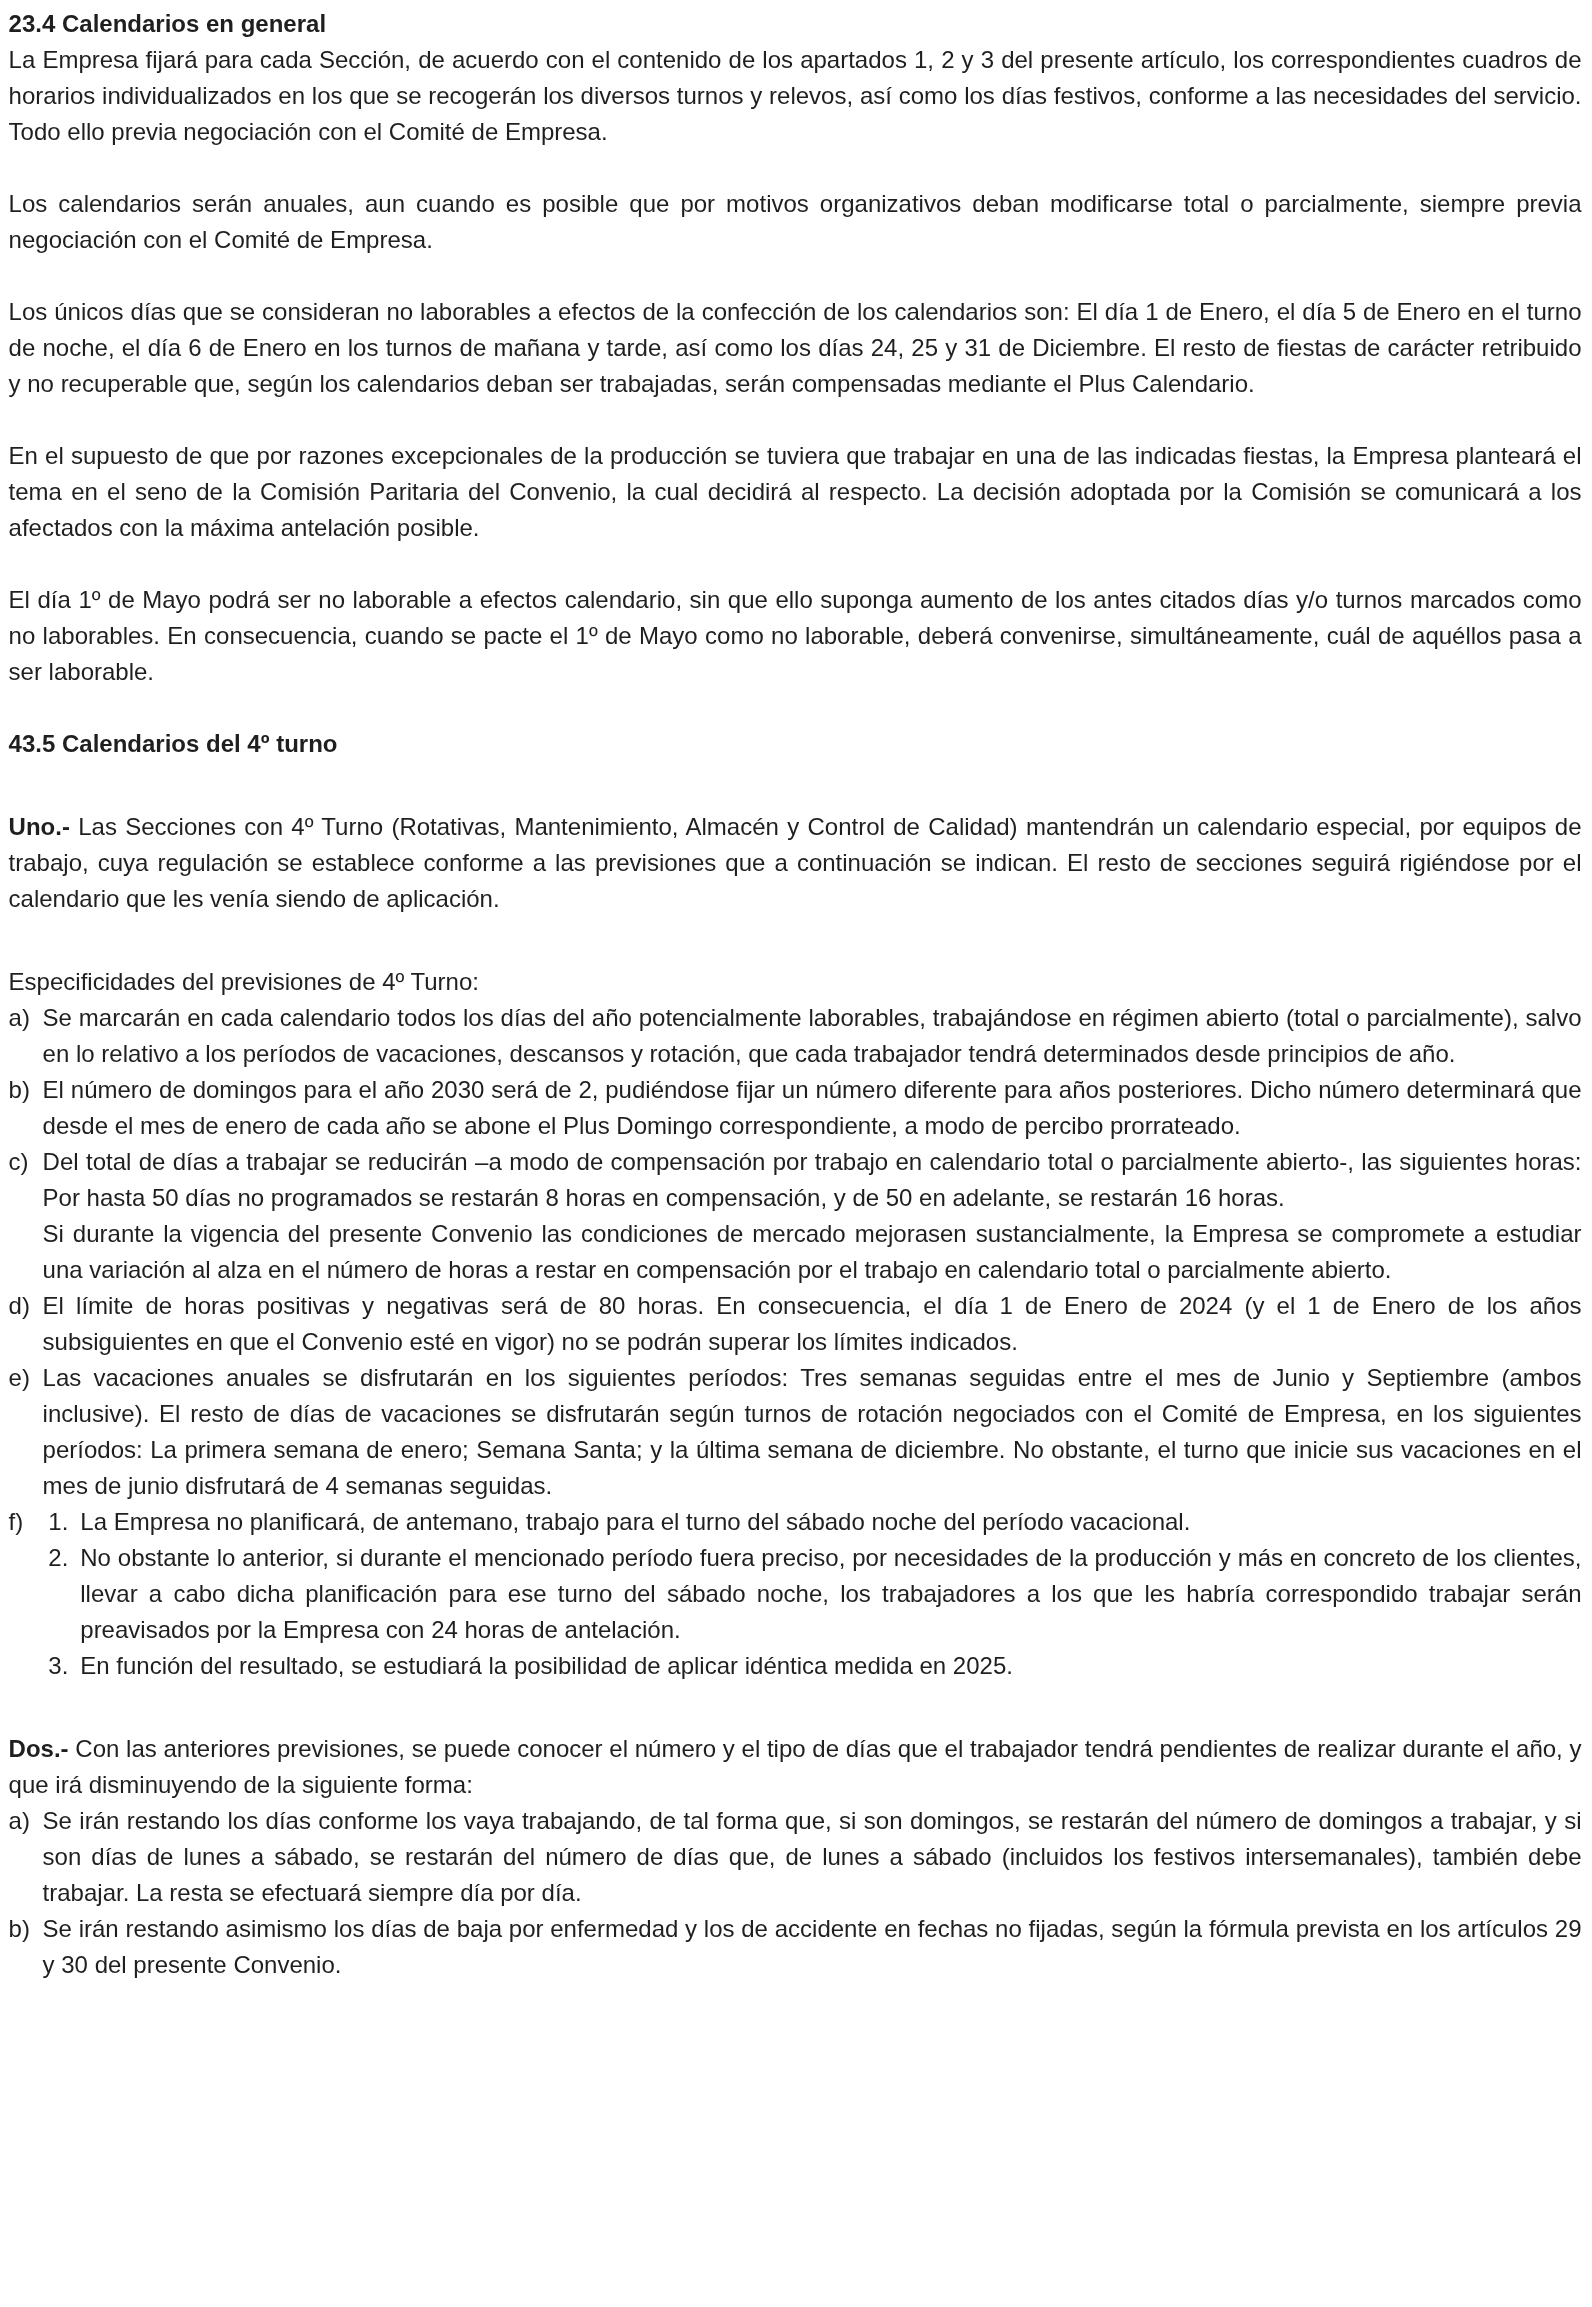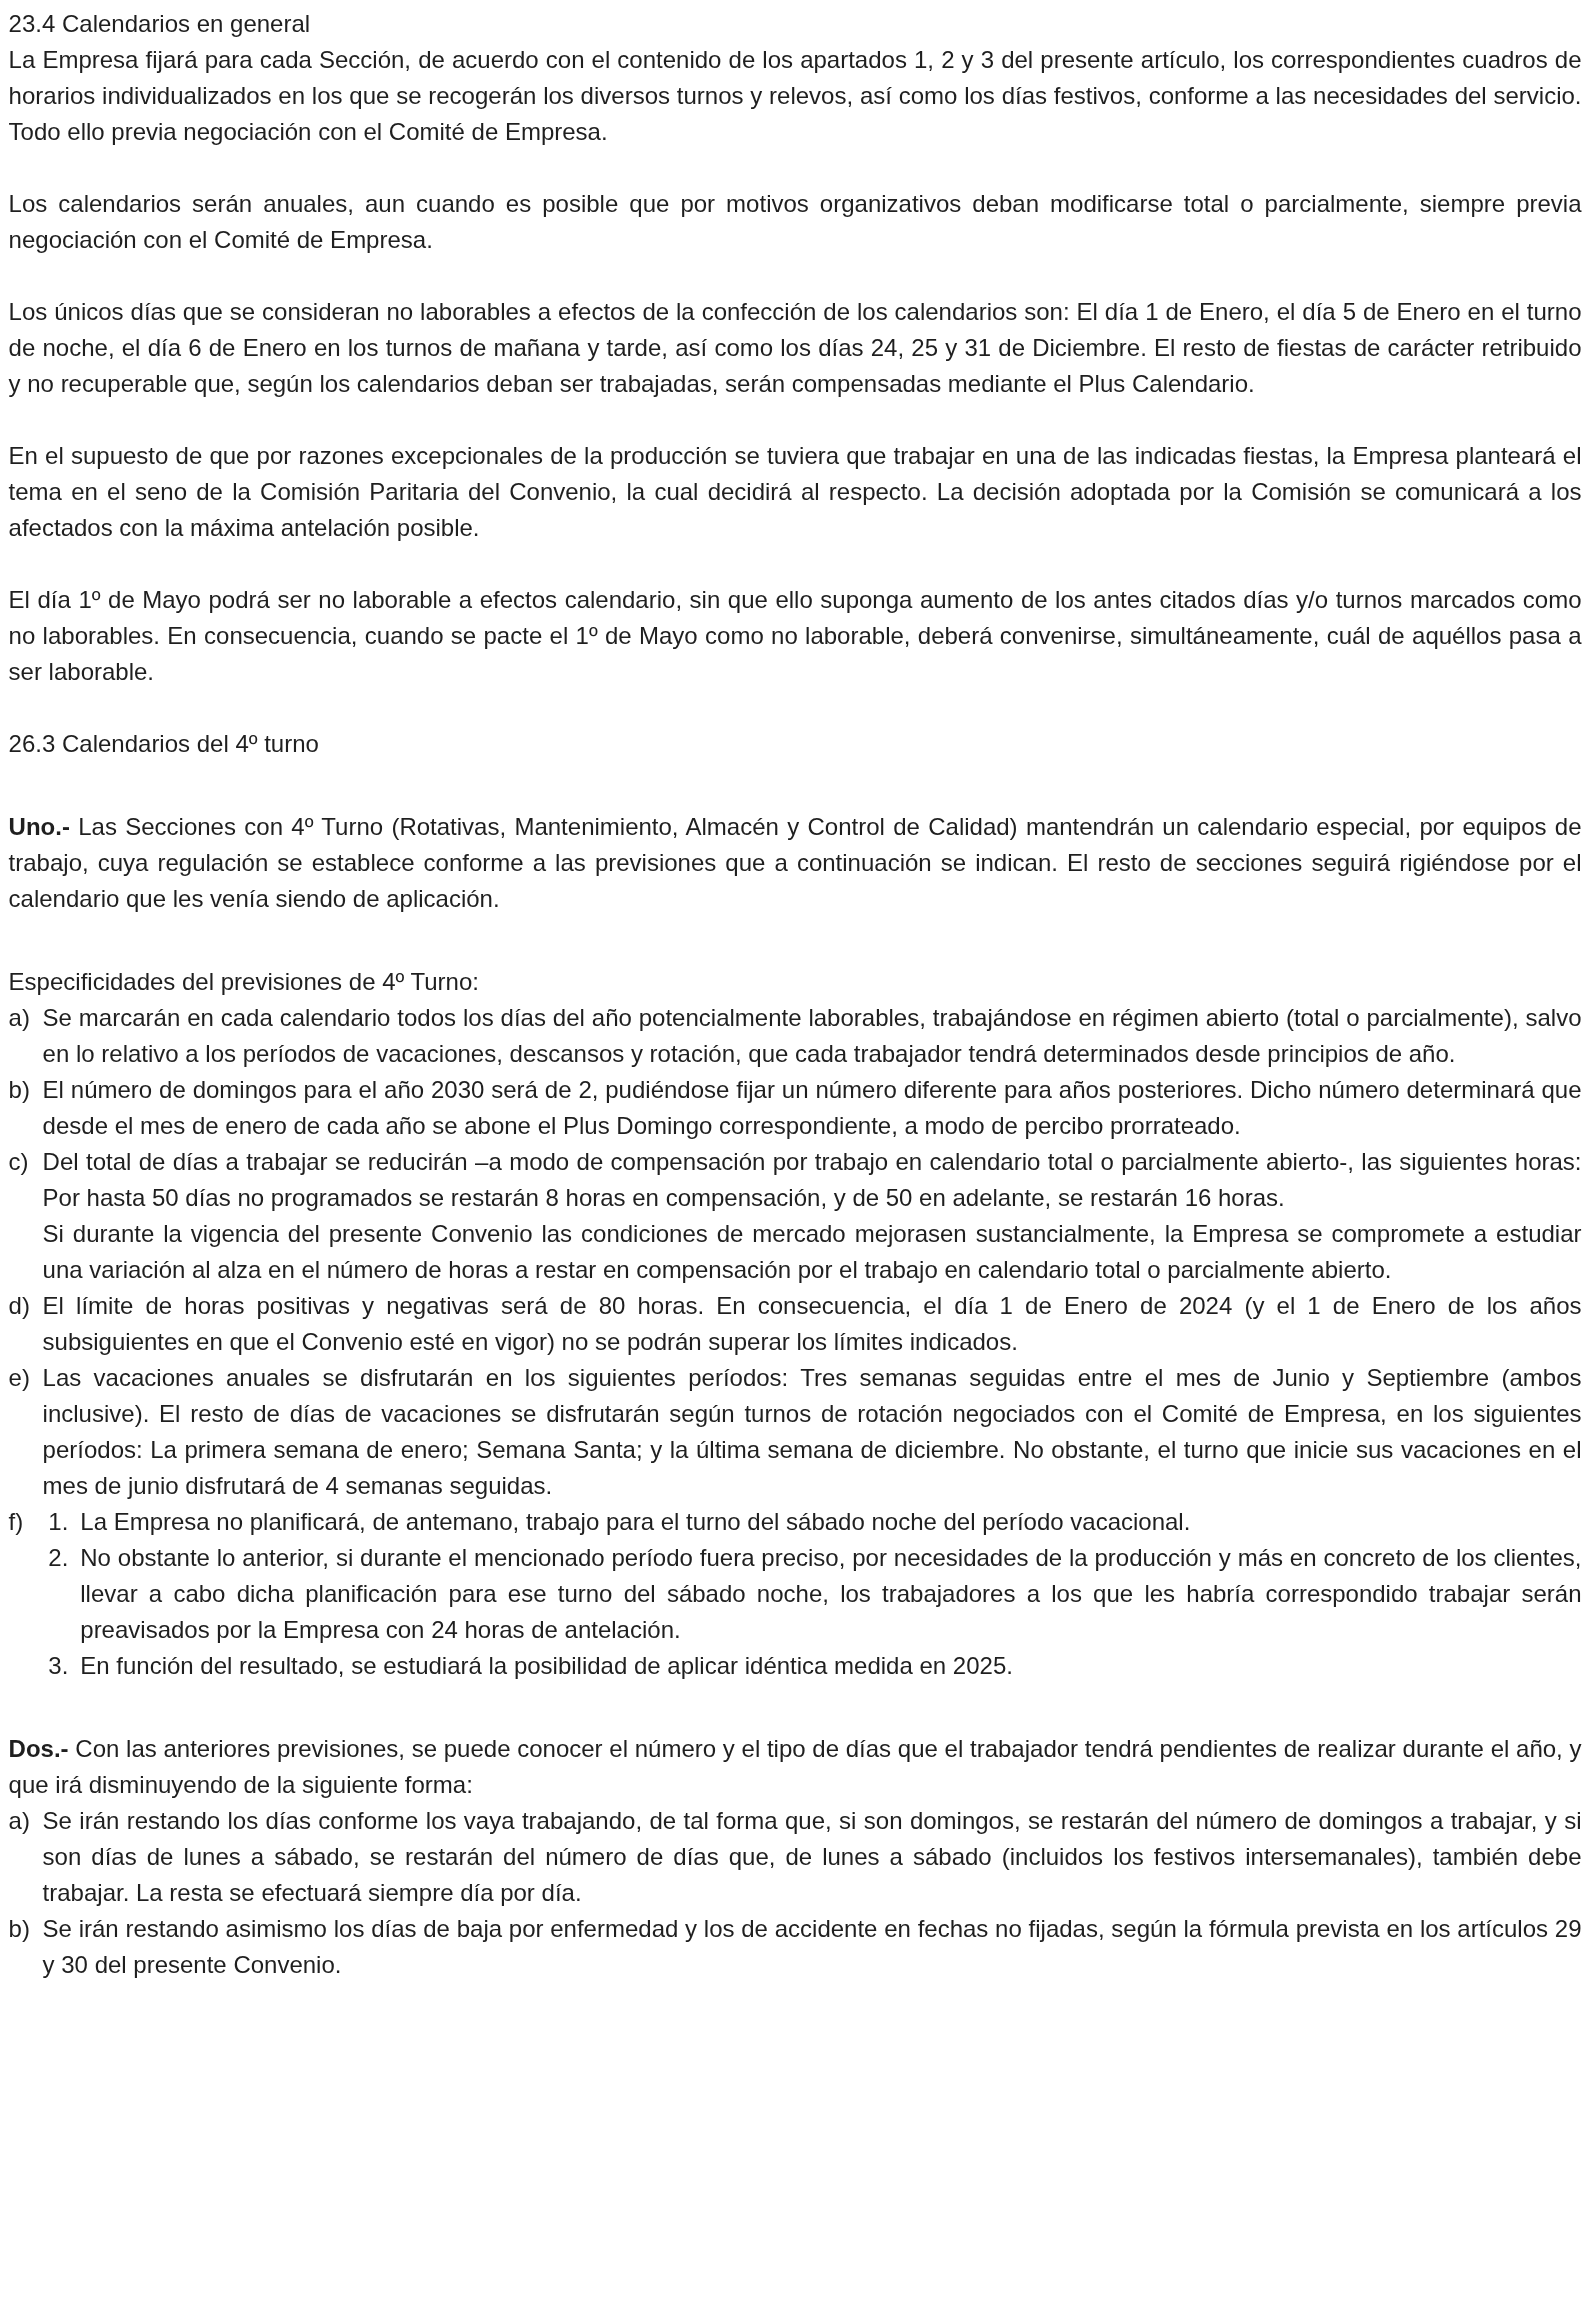--- a/index.html
+++ b/index.html
@@ -12,21 +12,21 @@
     line-height: 36px;
     color: #1f1f1f;
     padding: 5.7px 11.5px 29px 8.6px;
   }
   .p {
     text-align: justify;
     margin: 0 0 36px 0;
   }
   .p.tight { margin-bottom: 0; margin-top: 47px; }
   .heading {
-    font-weight: normal;
+    font-weight: bold;
     text-align: left;
     margin: 0;
   }
   .lead-label { font-weight: bold; }
   .list { margin: 0; }
   .li { display: flex; align-items: flex-start; }
   .li > .marker {
     flex: 0 0 34px;
     text-align: left;
   }
@@ -45,21 +45,21 @@
 <div class="page">
 
 
   <div class="heading">23.4 Calendarios en general</div>
   <p class="p">La Empresa fijará para cada Sección, de acuerdo con el contenido de los apartados 1, 2 y 3 del presente artículo, los correspondientes cuadros de horarios individualizados en los que se recogerán los diversos turnos y relevos, así como los días festivos, conforme a las necesidades del servicio. Todo ello previa negociación con el Comité de Empresa.</p>
   <p class="p">Los calendarios serán anuales, aun cuando es posible que por motivos organizativos deban modificarse total o parcialmente, siempre previa negociación con el Comité de Empresa.</p>
   <p class="p">Los únicos días que se consideran no laborables a efectos de la confección de los calendarios son: El día 1 de Enero, el día 5 de Enero en el turno de noche, el día 6 de Enero en los turnos de mañana y tarde, así como los días 24, 25 y 31 de Diciembre. El resto de fiestas de carácter retribuido y no recuperable que, según los calendarios deban ser trabajadas, serán compensadas mediante el Plus Calendario.</p>
   <p class="p">En el supuesto de que por razones excepcionales de la producción se tuviera que trabajar en una de las indicadas fiestas, la Empresa planteará el tema en el seno de la Comisión Paritaria del Convenio, la cual decidirá al respecto. La decisión adoptada por la Comisión se comunicará a los afectados con la máxima antelación posible.</p>
   <p class="p">El día 1º de Mayo podrá ser no laborable a efectos calendario, sin que ello suponga aumento de los antes citados días y/o turnos marcados como no laborables. En consecuencia, cuando se pacte el 1º de Mayo como no laborable, deberá convenirse, simultáneamente, cuál de aquéllos pasa a ser laborable.</p>
 
-  <div class="heading">26.3 Calendarios del 4º turno</div>
+  <div class="heading">43.5 Calendarios del 4º turno</div>
 
   <p class="p tight"><span class="lead-label">Uno.-</span><span> Las Secciones con 4º Turno (Rotativas, Mantenimiento, Almacén y Control de Calidad) mantendrán un calendario especial, por equipos de trabajo, cuya regulación se establece conforme a las previsiones que a continuación se indican. El resto de secciones seguirá rigiéndose por el calendario que les venía siendo de aplicación.</span></p>
 
   <p class="p tight">Especificidades del previsiones de 4º Turno:</p>
 
   <div class="list">
 
     <div class="li">
       <span class="marker">a)</span>
       <div class="li-body">

